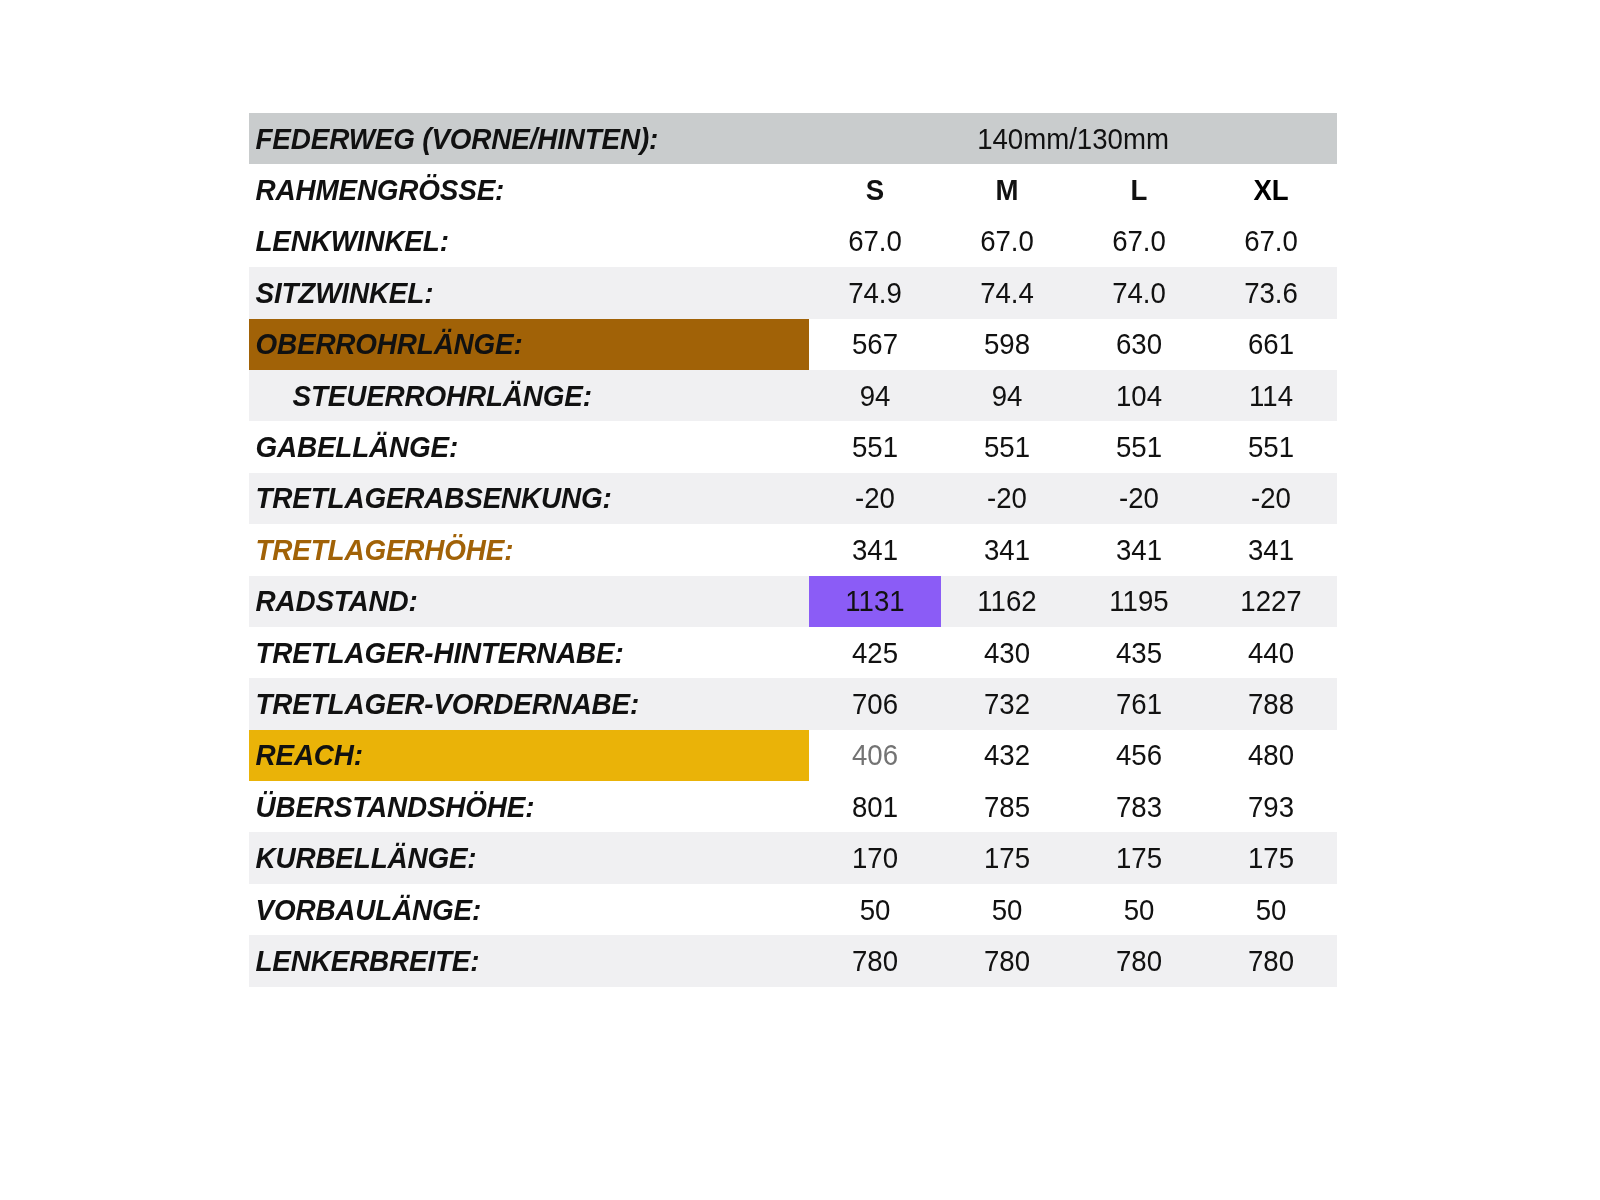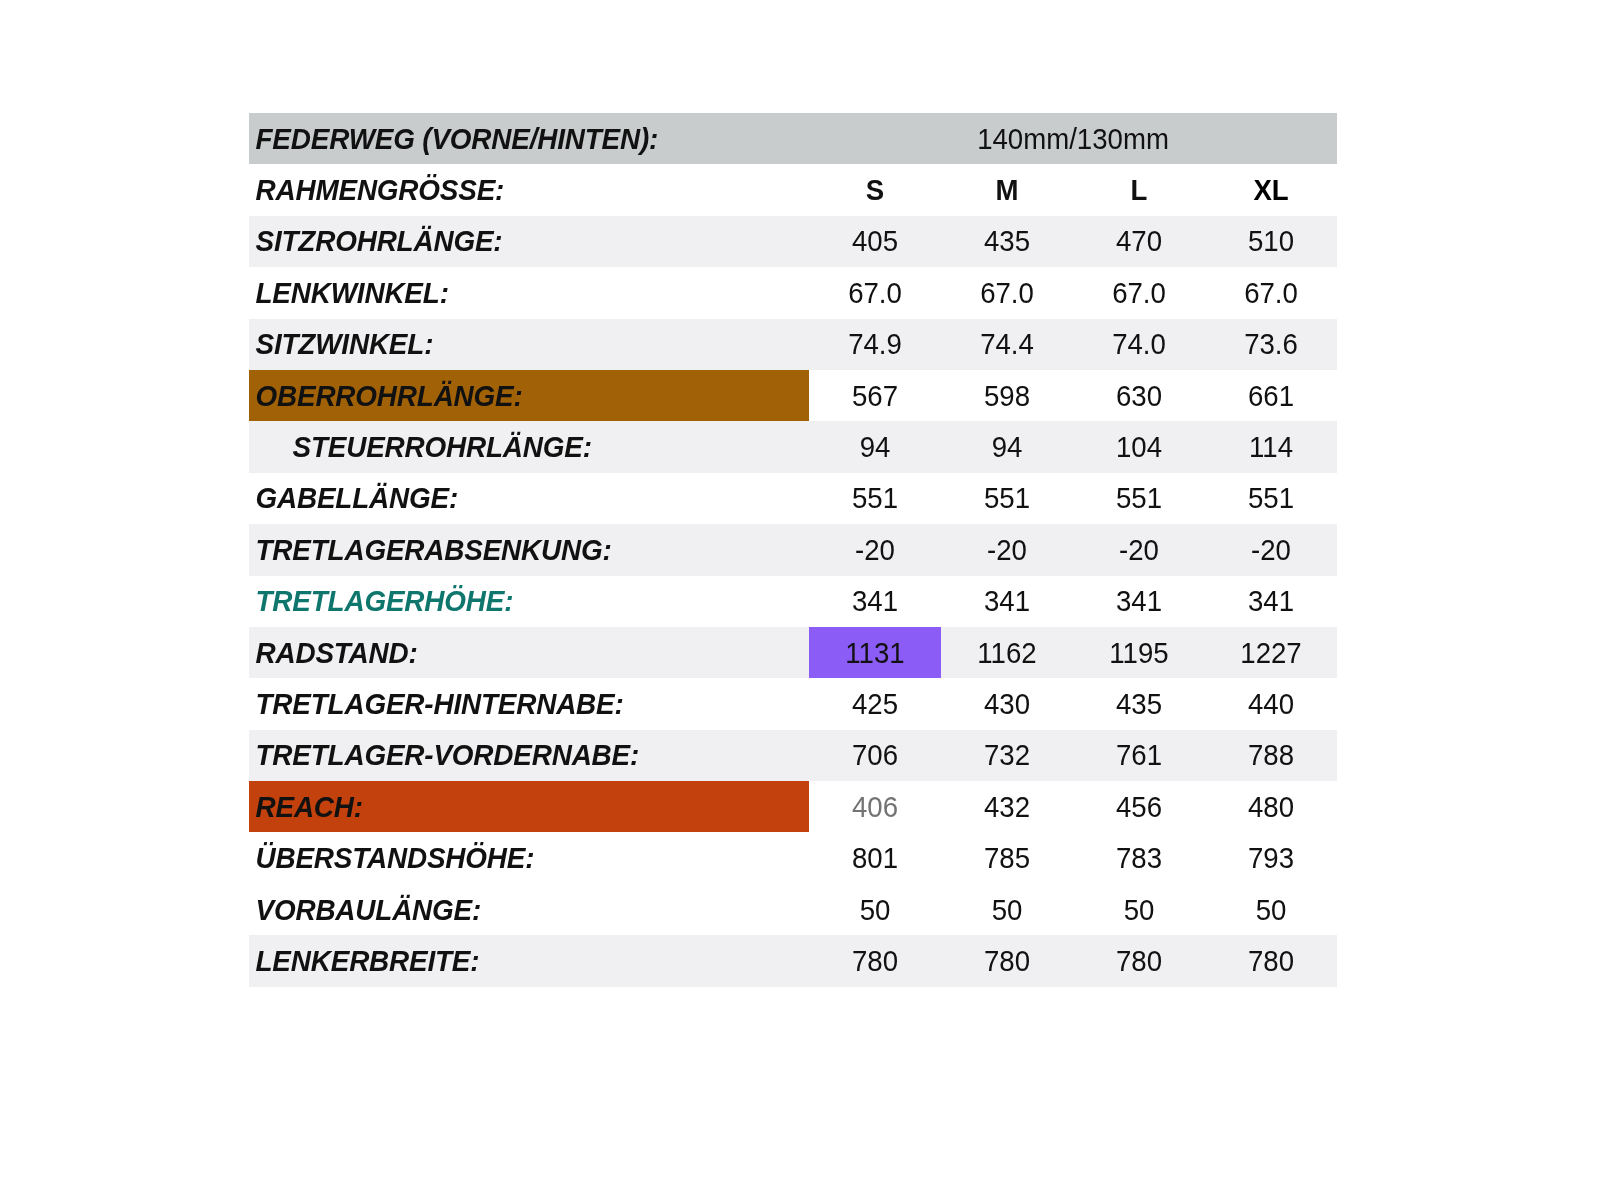--- a/index.html
+++ b/index.html
@@ -117,37 +117,20 @@
         <div class="size-cell">M</div>
       </td>
       <td style="background: rgb(255, 255, 255); color: rgb(17, 17, 17);">
         <div class="size-cell">L</div>
       </td>
       <td style="background: rgb(255, 255, 255); color: #000000;">
         <div class="size-cell">XL</div>
       </td>
     </tr>
 
-  <tr class="shaded">
-        <td style="background: rgb(240, 240, 242); color: rgb(17, 17, 17);">
-          <div class="label-cell">SITZROHRLÄNGE:</div>
-        </td>
-        <td style="background: rgb(240, 240, 242); color: rgb(17, 17, 17);">
-          <div class="value-cell">405</div>
-        </td>
-        <td style="background: rgb(240, 240, 242); color: rgb(17, 17, 17);">
-          <div class="value-cell">435</div>
-        </td>
-        <td style="background: rgb(240, 240, 242); color: rgb(17, 17, 17);">
-          <div class="value-cell">470</div>
-        </td>
-        <td style="background: rgb(240, 240, 242); color: rgb(17, 17, 17);">
-          <div class="value-cell">510</div>
-        </td>
-      </tr>
       <tr class="plain">
         <td style="background: rgb(255, 255, 255); color: rgb(17, 17, 17);">
           <div class="label-cell">LENKWINKEL:</div>
         </td>
         <td style="background: rgb(255, 255, 255); color: rgb(17, 17, 17);">
           <div class="value-cell">67.0</div>
         </td>
         <td style="background: rgb(255, 255, 255); color: rgb(17, 17, 17);">
           <div class="value-cell">67.0</div>
         </td>
@@ -237,21 +220,21 @@
           <div class="value-cell">-20</div>
         </td>
         <td style="background: rgb(240, 240, 242); color: rgb(17, 17, 17);">
           <div class="value-cell">-20</div>
         </td>
         <td style="background: rgb(240, 240, 242); color: rgb(17, 17, 17);">
           <div class="value-cell">-20</div>
         </td>
       </tr>
       <tr class="plain">
-        <td style="background: rgb(255, 255, 255); color: #0f766e; margin-top: 30px;">
+        <td style="background: rgb(255, 255, 255); color: #a16207; margin-top: 30px;">
           <div class="label-cell">TRETLAGERHÖHE:</div>
         </td>
         <td style="background: rgb(255, 255, 255); color: rgb(17, 17, 17);">
           <div class="value-cell">341</div>
         </td>
         <td style="background: rgb(255, 255, 255); color: rgb(17, 17, 17);">
           <div class="value-cell">341</div>
         </td>
         <td style="background: rgb(255, 255, 255); color: rgb(17, 17, 17);">
           <div class="value-cell">341</div>
@@ -305,21 +288,21 @@
           <div class="value-cell">732</div>
         </td>
         <td style="background: rgb(240, 240, 242); color: rgb(17, 17, 17);">
           <div class="value-cell">761</div>
         </td>
         <td style="background: rgb(240, 240, 242); color: rgb(17, 17, 17);">
           <div class="value-cell">788</div>
         </td>
       </tr>
       <tr class="plain">
-        <td style="background: #c2410c; color: rgb(17, 17, 17);">
+        <td style="background: #eab308; color: rgb(17, 17, 17);">
           <div class="label-cell">REACH:</div>
         </td>
         <td style="background: rgb(255, 255, 255); color: #737373;">
           <div class="value-cell">406</div>
         </td>
         <td style="background: rgb(255, 255, 255); color: rgb(17, 17, 17);">
           <div class="value-cell">432</div>
         </td>
         <td style="background: rgb(255, 255, 255); color: rgb(17, 17, 17);">
           <div class="value-cell">456</div>
@@ -338,20 +321,37 @@
         <td style="background: rgb(255, 255, 255); color: rgb(17, 17, 17);">
           <div class="value-cell">785</div>
         </td>
         <td style="background: rgb(255, 255, 255); color: rgb(17, 17, 17);">
           <div class="value-cell">783</div>
         </td>
         <td style="background: rgb(255, 255, 255); color: rgb(17, 17, 17);">
           <div class="value-cell">793</div>
         </td>
       </tr>
+      <tr class="shaded">
+        <td style="background: rgb(240, 240, 242); color: rgb(17, 17, 17);">
+          <div class="label-cell">KURBELLÄNGE:</div>
+        </td>
+        <td style="background: rgb(240, 240, 242); color: rgb(17, 17, 17);">
+          <div class="value-cell">170</div>
+        </td>
+        <td style="background: rgb(240, 240, 242); color: rgb(17, 17, 17);">
+          <div class="value-cell">175</div>
+        </td>
+        <td style="background: rgb(240, 240, 242); color: rgb(17, 17, 17);">
+          <div class="value-cell">175</div>
+        </td>
+        <td style="background: rgb(240, 240, 242); color: rgb(17, 17, 17);">
+          <div class="value-cell">175</div>
+        </td>
+      </tr>
       <tr class="plain">
         <td style="background: rgb(255, 255, 255); color: rgb(17, 17, 17); margin-top: 28px;">
           <div class="label-cell">VORBAULÄNGE:</div>
         </td>
         <td style="background: rgb(255, 255, 255); color: rgb(17, 17, 17);">
           <div class="value-cell">50</div>
         </td>
         <td style="background: rgb(255, 255, 255); color: rgb(17, 17, 17);">
           <div class="value-cell">50</div>
         </td>

